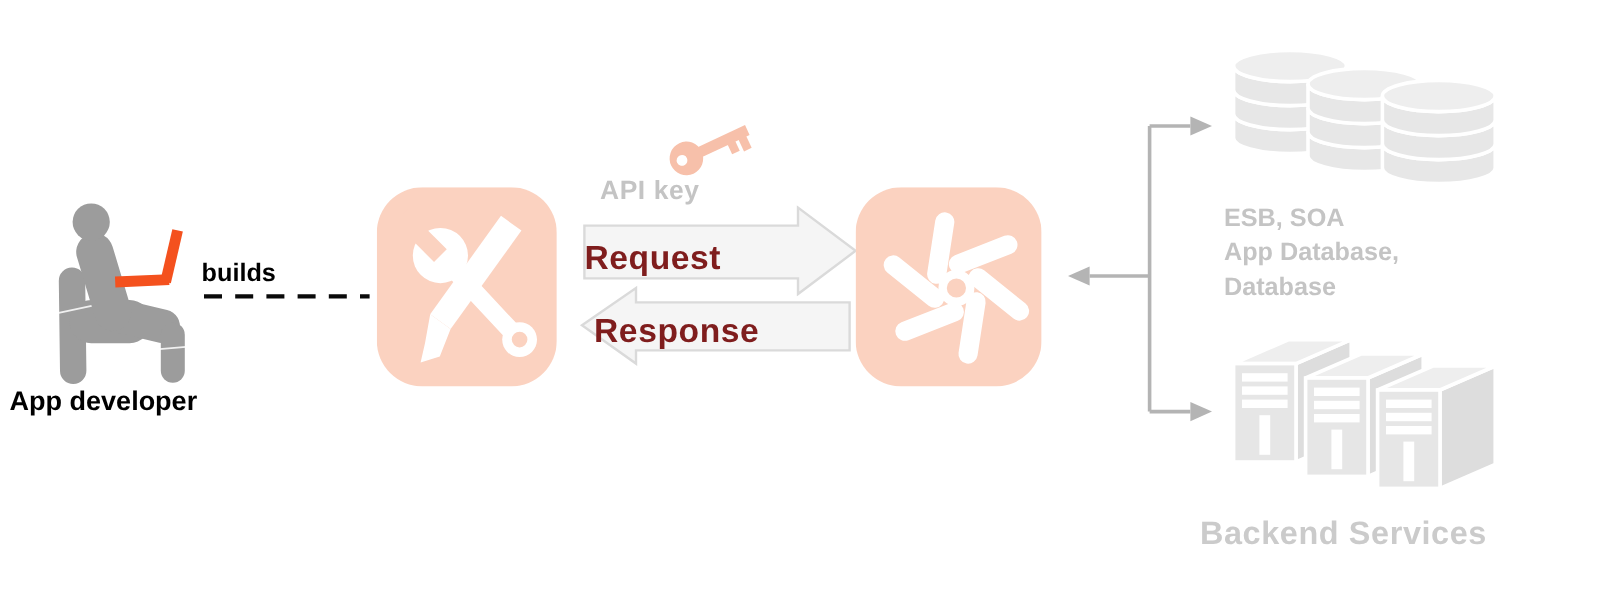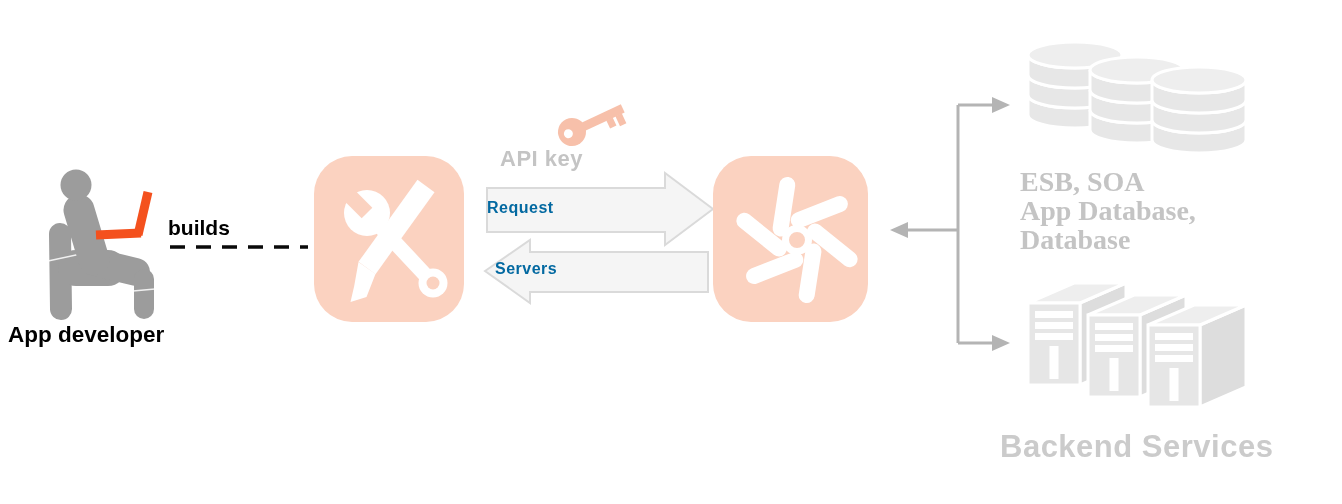--- a/index.html
+++ b/index.html
@@ -21,23 +21,23 @@
   .stage{
     position:relative;width:1342px;height:504px;background:#fff;overflow:hidden;
     font-family:"Liberation Sans","DejaVu Sans",sans-serif;
   }
   .abs{position:absolute;}
   .label{position:absolute;text-align:left;font-weight:700;white-space:nowrap;}
   .lbl-black-lg{font-size:22.5px;color:var(--black-text);}
   .lbl-black-md{font-size:21px;color:var(--black-text);}
   .lbl-gray-lg{font-size:26px;color:var(--label-gray);letter-spacing:.5px;}
   .lbl-gray-md{font-size:22px;color:var(--label-gray);letter-spacing:.5px;}
-  .lbl-gray-sm{font-size:16px;color:#0369a1;letter-spacing:.5px;}
-  .lbl-esb{font-size:28px;line-height:29px;color:var(--label-gray);font-family:Liberation Serif, serif;}
-  .lbl-backend{font-size:31px;color:var(--label-gray-light);letter-spacing:.5px;}
+  .lbl-gray-sm{font-size:28px;color:#7f1d1d;letter-spacing:.5px;}
+  .lbl-esb{font-size:21px;line-height:29px;color:var(--label-gray);}
+  .lbl-backend{font-size:27px;color:var(--label-gray-light);letter-spacing:.5px;}
 
   
   .person-fill{fill:var(--person-gray);}
   .person-stroke{stroke:var(--person-gray);fill:none;}
   .laptop-stroke{stroke:var(--accent-orange);fill:none;}
   .salmon-fill{fill:var(--salmon);}
   .keysalmon-fill{fill:var(--key-salmon);}
   .white-fill{fill:#ffffff;}
   .white-stroke{stroke:#ffffff;fill:none;}
   .arrow-shape{fill:var(--arrow-fill);stroke:var(--arrow-stroke);stroke-width:2;}
@@ -101,21 +101,21 @@
   <div class="label lbl-gray-md" style="left:500px;top:146px;width:180px">API key</div>
 
   <svg class="abs" style="left:485px;top:171px" width="232" height="76" viewBox="0 0 232 76">
     <polygon class="arrow-shape" points="2,17 180,17 180,2 228,38 180,74 180,61 2,61"></polygon>
   </svg>
   <div class="label lbl-gray-sm" style="left:487px;top:199px;width:195px">Request</div>
 
   <svg class="abs" style="left:483px;top:237px" width="228" height="70" viewBox="0 0 228 70">
     <polygon class="arrow-shape" points="2,34 47,3 47,15 225,15 225,55 47,55 47,66"></polygon>
   </svg>
-  <div class="label lbl-gray-sm" style="left:495px;top:260px;width:210px">Servers</div>
+  <div class="label lbl-gray-sm" style="left:495px;top:260px;width:210px">Response</div>
 
   <svg class="abs" style="left:713px;top:156px" width="155" height="166" viewBox="0 0 155 166">
     <rect class="salmon-fill" x="0" y="0" width="155" height="166" rx="38"></rect>
     <g>
       <line class="white-stroke" x1="67.6" y1="72.5" x2="74.3" y2="28.9" stroke-width="16" stroke-linecap="round"></line>
       <line class="white-stroke" x1="65.9" y1="92.5" x2="31.4" y2="64.8" stroke-width="16" stroke-linecap="round"></line>
       <line class="white-stroke" x1="82.3" y1="103.9" x2="41.1" y2="120.0" stroke-width="16" stroke-linecap="round"></line>
       <line class="white-stroke" x1="100.4" y1="95.5" x2="93.7" y2="139.1" stroke-width="16" stroke-linecap="round"></line>
       <line class="white-stroke" x1="102.1" y1="75.5" x2="136.6" y2="103.2" stroke-width="16" stroke-linecap="round"></line>
       <line class="white-stroke" x1="85.7" y1="64.1" x2="126.9" y2="48.0" stroke-width="16" stroke-linecap="round"></line>

